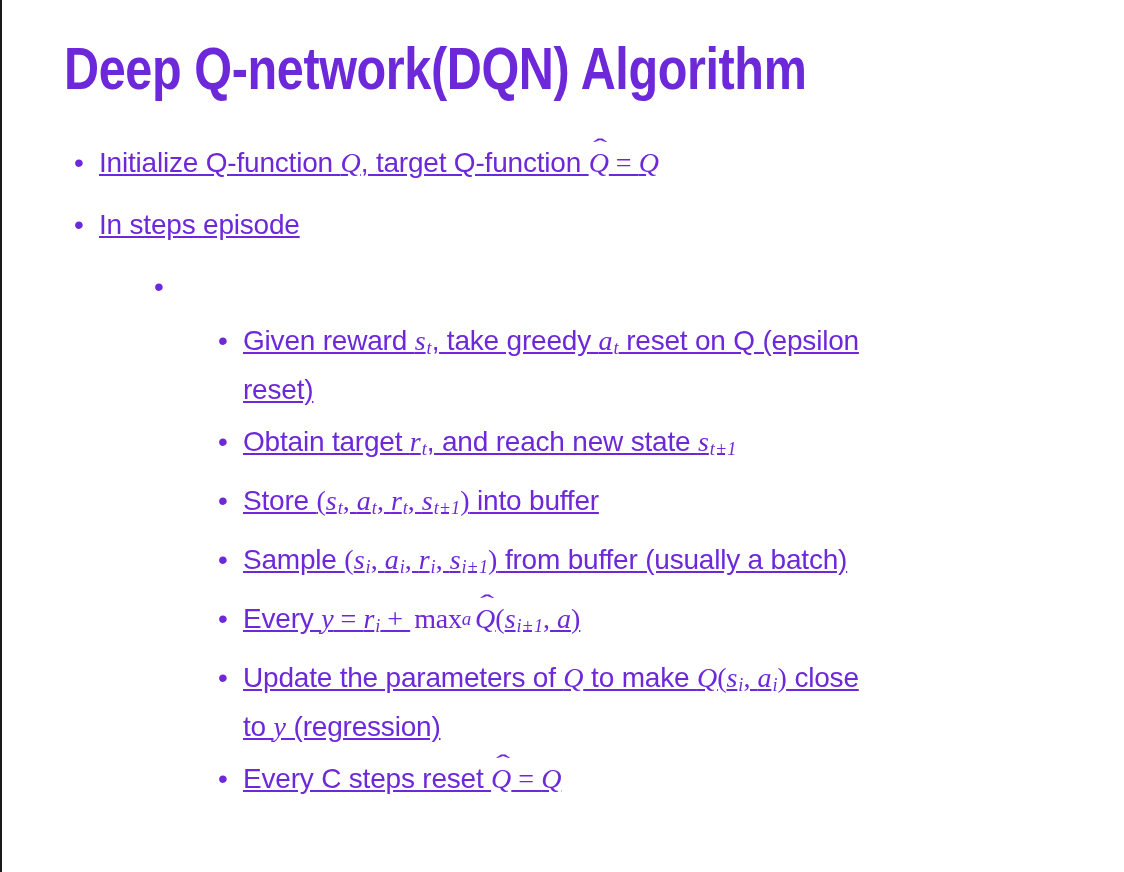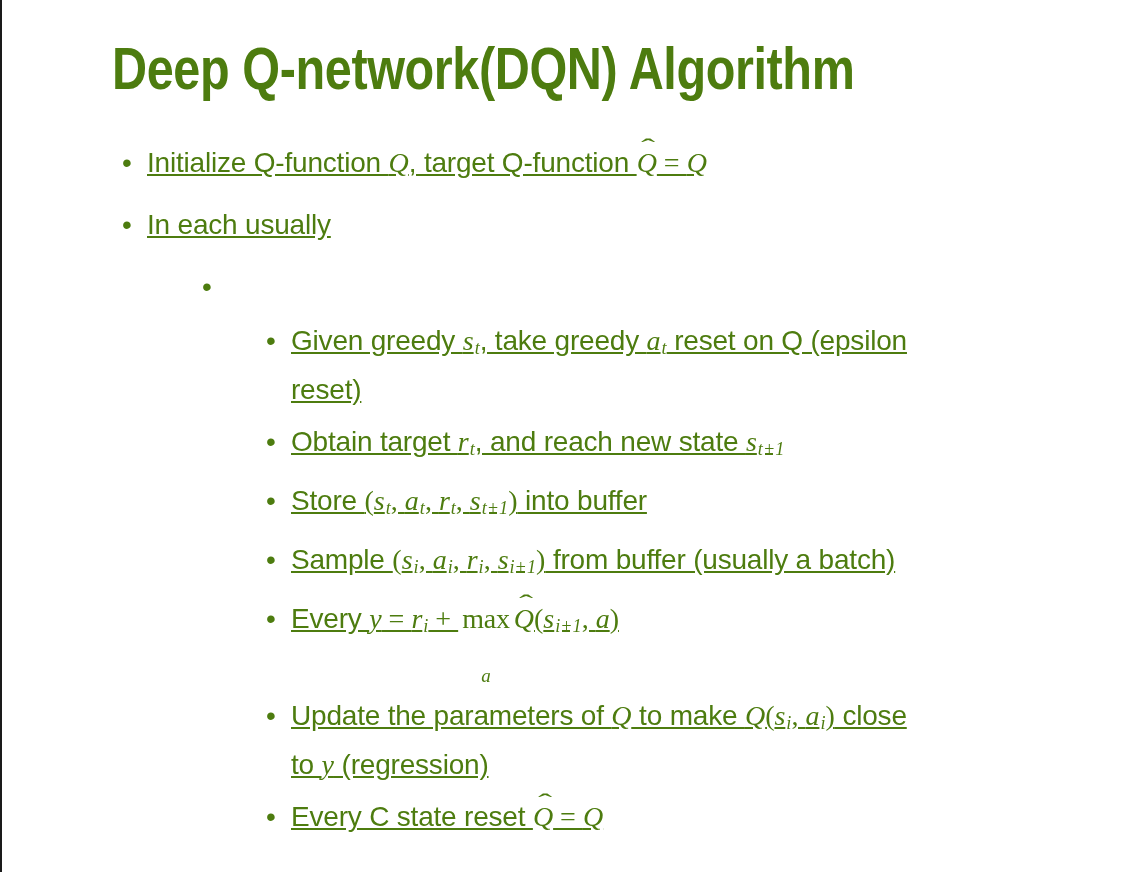--- a/index.html
+++ b/index.html
@@ -5,22 +5,21 @@
   html, body { margin: 0; padding: 0; background: #ffffff; }
   .slide {
     position: relative;
     width: 1124px;
     height: 872px;
     background: #ffffff;
     border-left: 2px solid #1a1a1a;
     box-sizing: border-box;
     overflow: hidden;
     font-family: "Liberation Sans", "DejaVu Sans", sans-serif;
-    color: #4d7c0f;
-    padding-left: 48px;
+    color: #6d28d9;
   }
   .title {
     margin: 36px 0 40px 62px;
     font-size: 60px;
     font-weight: 700;
     line-height: 66px;
     letter-spacing: -0.5px;
     transform: scaleX(0.81);
     transform-origin: left center;
     white-space: nowrap;
@@ -42,49 +41,48 @@
     left: 58%;
     top: -0.22em;
     transform: translateX(-50%) scaleX(1.9);
     font-size: 0.8em;
     font-style: normal;
     font-family: "Liberation Serif", "DejaVu Serif", serif;
     line-height: 1;
   }
   .underset {
     display: inline-flex;
-    flex-direction: column;
+    flex-direction: row;
     align-items: center;
     vertical-align: baseline;
     margin: 0 4px;
-    gap: 33px;
   }
   .underset .us-top { font-family: "Liberation Serif", "DejaVu Serif", serif; line-height: 1.05; }
   .underset .us-bottom { font-family: "Liberation Serif", "DejaVu Serif", serif; font-style: italic; font-size: 0.68em; line-height: 1; }
 </style>
 </head>
 <body>
 
 <div class="slide">
   <div class="title">Deep Q-network(DQN) Algorithm</div>
   <div class="bullet-list" id="bullet-list">
       <div class="bullet lvl1">
         <span class="marker">•</span>
         <div class="btext"><span class="">Initialize Q-function </span><span class="mi">Q</span><span class="">, target Q-function </span><span class="mi hat-wrap"><span class="hat-glyph">ˆ</span>Q</span><span class="mo"> = </span><span class="mi">Q</span></div>
       </div>
       <div class="bullet lvl1">
         <span class="marker">•</span>
-        <div class="btext"><span class="">In each usually</span></div>
+        <div class="btext"><span class="">In steps episode</span></div>
       </div>
       <div class="bullet lvl2">
         <span class="marker">•</span>
       </div>
       <div class="bullet lvl3">
         <span class="marker">•</span>
-        <div class="btext"><span class="">Given greedy </span><span class="mi">s</span><span class="mi sub">t</span><span class="">, take greedy </span><span class="mi">a</span><span class="mi sub">t</span><span class=""> reset on Q (epsilon</span><br><span class="">reset)</span></div>
+        <div class="btext"><span class="">Given reward </span><span class="mi">s</span><span class="mi sub">t</span><span class="">, take greedy </span><span class="mi">a</span><span class="mi sub">t</span><span class=""> reset on Q (epsilon</span><br><span class="">reset)</span></div>
       </div>
       <div class="bullet lvl3">
         <span class="marker">•</span>
         <div class="btext"><span class="">Obtain target </span><span class="mi">r</span><span class="mi sub">t</span><span class="">, and reach new state </span><span class="mi">s</span><span class="mi sub">t+1</span></div>
       </div>
       <div class="bullet lvl3">
         <span class="marker">•</span>
         <div class="btext"><span class="">Store </span><span class="mo">(</span><span class="mi">s</span><span class="mi sub">t</span><span class="mo">, </span><span class="mi">a</span><span class="mi sub">t</span><span class="mo">, </span><span class="mi">r</span><span class="mi sub">t</span><span class="mo">, </span><span class="mi">s</span><span class="mi sub">t+1</span><span class="mo">)</span><span class=""> into buffer</span></div>
       </div>
       <div class="bullet lvl3">
@@ -97,16 +95,16 @@
             <span class="us-top">max</span>
             <span class="us-bottom">a</span>
           </span><span class="mi hat-wrap"><span class="hat-glyph">ˆ</span>Q</span><span class="mo">(</span><span class="mi">s</span><span class="mi sub">i+1</span><span class="mo">, </span><span class="mi">a</span><span class="mo">)</span></div>
       </div>
       <div class="bullet lvl3">
         <span class="marker">•</span>
         <div class="btext"><span class="">Update the parameters of </span><span class="mi">Q</span><span class=""> to make </span><span class="mi">Q</span><span class="mo">(</span><span class="mi">s</span><span class="mi sub">i</span><span class="mo">, </span><span class="mi">a</span><span class="mi sub">i</span><span class="mo">)</span><span class=""> close</span><br><span class="">to </span><span class="mi">y</span><span class=""> (regression)</span></div>
       </div>
       <div class="bullet lvl3">
         <span class="marker">•</span>
-        <div class="btext"><span class="">Every C state reset </span><span class="mi hat-wrap"><span class="hat-glyph">ˆ</span>Q</span><span class="mo"> = </span><span class="mi">Q</span></div>
+        <div class="btext"><span class="">Every C steps reset </span><span class="mi hat-wrap"><span class="hat-glyph">ˆ</span>Q</span><span class="mo"> = </span><span class="mi">Q</span></div>
       </div>
     </div>
 </div>
 
 </body></html>

